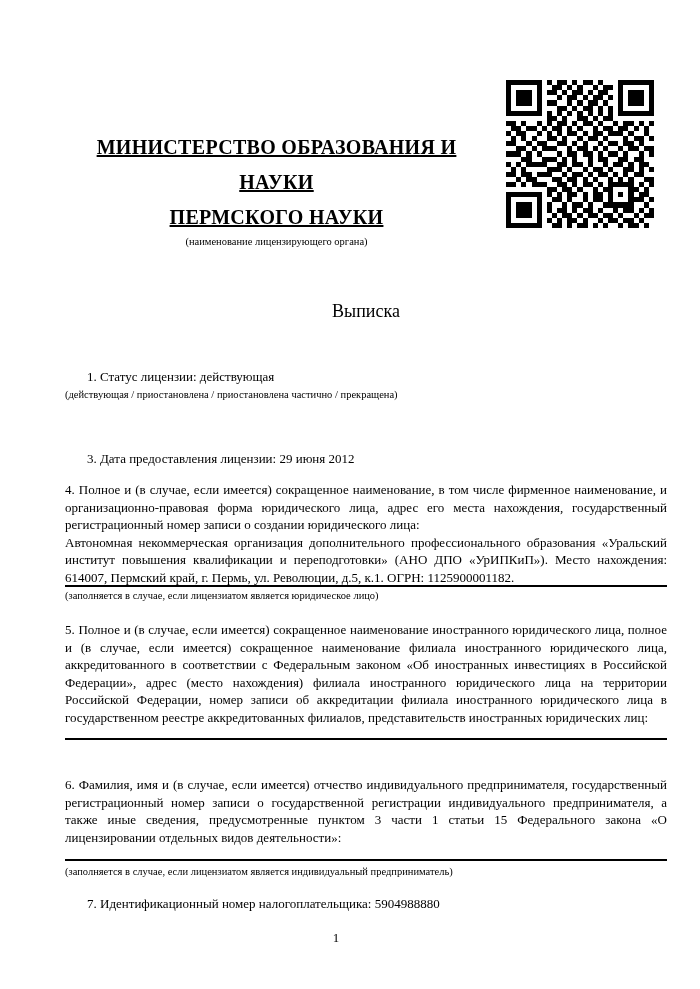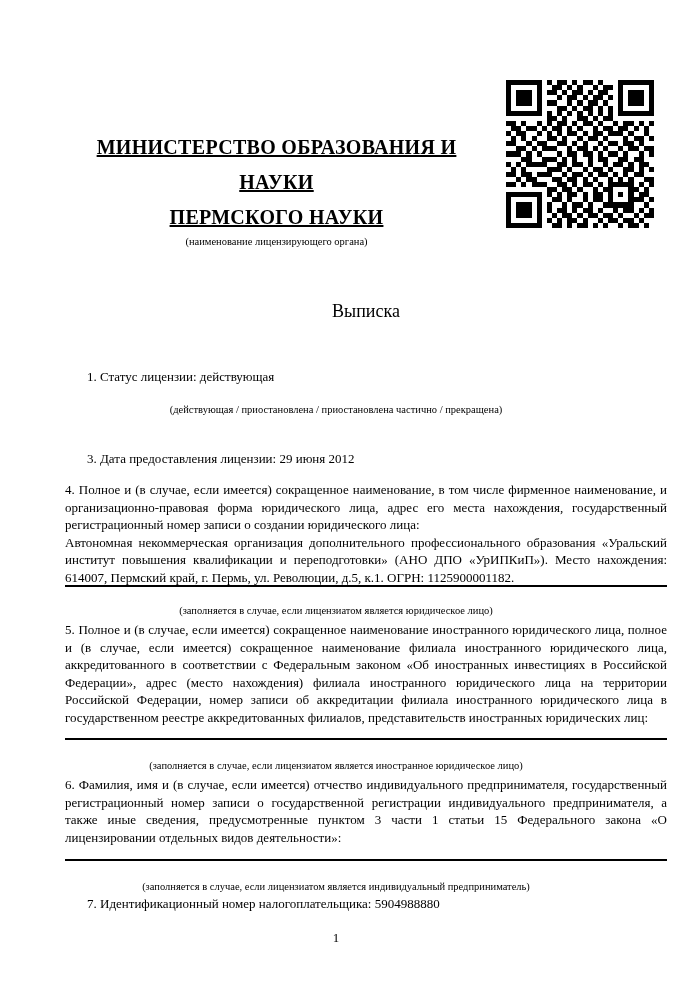--- a/index.html
+++ b/index.html
@@ -35,22 +35,22 @@
   .doc-title {
     left: 65px; top: 302px; width: 602px;
     text-align: center; font-size: 18px; line-height: 18px;
   }
 
   .body-text { font-size: 13px; line-height: 17.5px; }
   .item-line { left: 50px; width: 602px; margin-left: 37px; }
   .para { left: 65px; width: 602px; text-align: justify; }
 
   .fill-caption {
-    left: 65px; width: 542px; text-align: center;
-    font-size: 10.5px; line-height: 13px; margin-top: 15px;
+    left: 65px; width: 542px; 
+    font-size: 10.5px; line-height: 13px;
   }
   .rule {
     left: 65px; width: 602px; height: 0;
     border-top: 2px solid #000000;
   }
 
   .page-number {
     left: 65px; top: 930px; width: 542px;
     text-align: center; font-size: 13px;
   }
@@ -538,21 +538,20 @@
 
   <div class="abs para body-text" style="top:481px">
     <p>4. Полное и (в случае, если имеется) сокращенное наименование, в том числе фирменное наименование, и организационно-правовая форма юридического лица, адрес его места нахождения, государственный регистрационный номер записи о создании юридического лица:</p>
     <p>Автономная некоммерческая организация дополнительного профессионального образования «Уральский институт повышения квалификации и переподготовки» (АНО ДПО «УрИПКиП»). Место нахождения: 614007, Пермский край, г. Пермь, ул. Революции, д.5, к.1. ОГРН: 1125900001182.</p>
   </div>
   <div class="abs rule" style="top:585px"></div>
   <div class="abs fill-caption" style="top:589px">(заполняется в случае, если лицензиатом является юридическое лицо)</div>
 
   <div class="abs para body-text" style="top:621px">5. Полное и (в случае, если имеется) сокращенное наименование иностранного юридического лица, полное и (в случае, если имеется) сокращенное наименование филиала иностранного юридического лица, аккредитованного в соответствии с Федеральным законом «Об иностранных инвестициях в Российской Федерации», адрес (место нахождения) филиала иностранного юридического лица на территории Российской Федерации, номер записи об аккредитации филиала иностранного юридического лица в государственном реестре аккредитованных филиалов, представительств иностранных юридических лиц:</div>
   <div class="abs rule" style="top:738px"></div>
-  <div class="abs fill-caption" style="top:744px">(заполняется в случае, если лицензиатом является иностранное юридическое лицо)</div>
 
   <div class="abs para body-text" style="top:776px">6. Фамилия, имя и (в случае, если имеется) отчество индивидуального предпринимателя, государственный регистрационный номер записи о государственной регистрации индивидуального предпринимателя, а также иные сведения, предусмотренные пунктом 3 части 1 статьи 15 Федерального закона «О лицензировании отдельных видов деятельности»:</div>
   <div class="abs rule" style="top:859px"></div>
   <div class="abs fill-caption" style="top:865px">(заполняется в случае, если лицензиатом является индивидуальный предприниматель)</div>
 
   <div class="abs item-line body-text" style="top:895px">7. Идентификационный номер налогоплательщика: 5904988880</div>
 
   <div class="abs page-number">1</div>
 
 </div>

